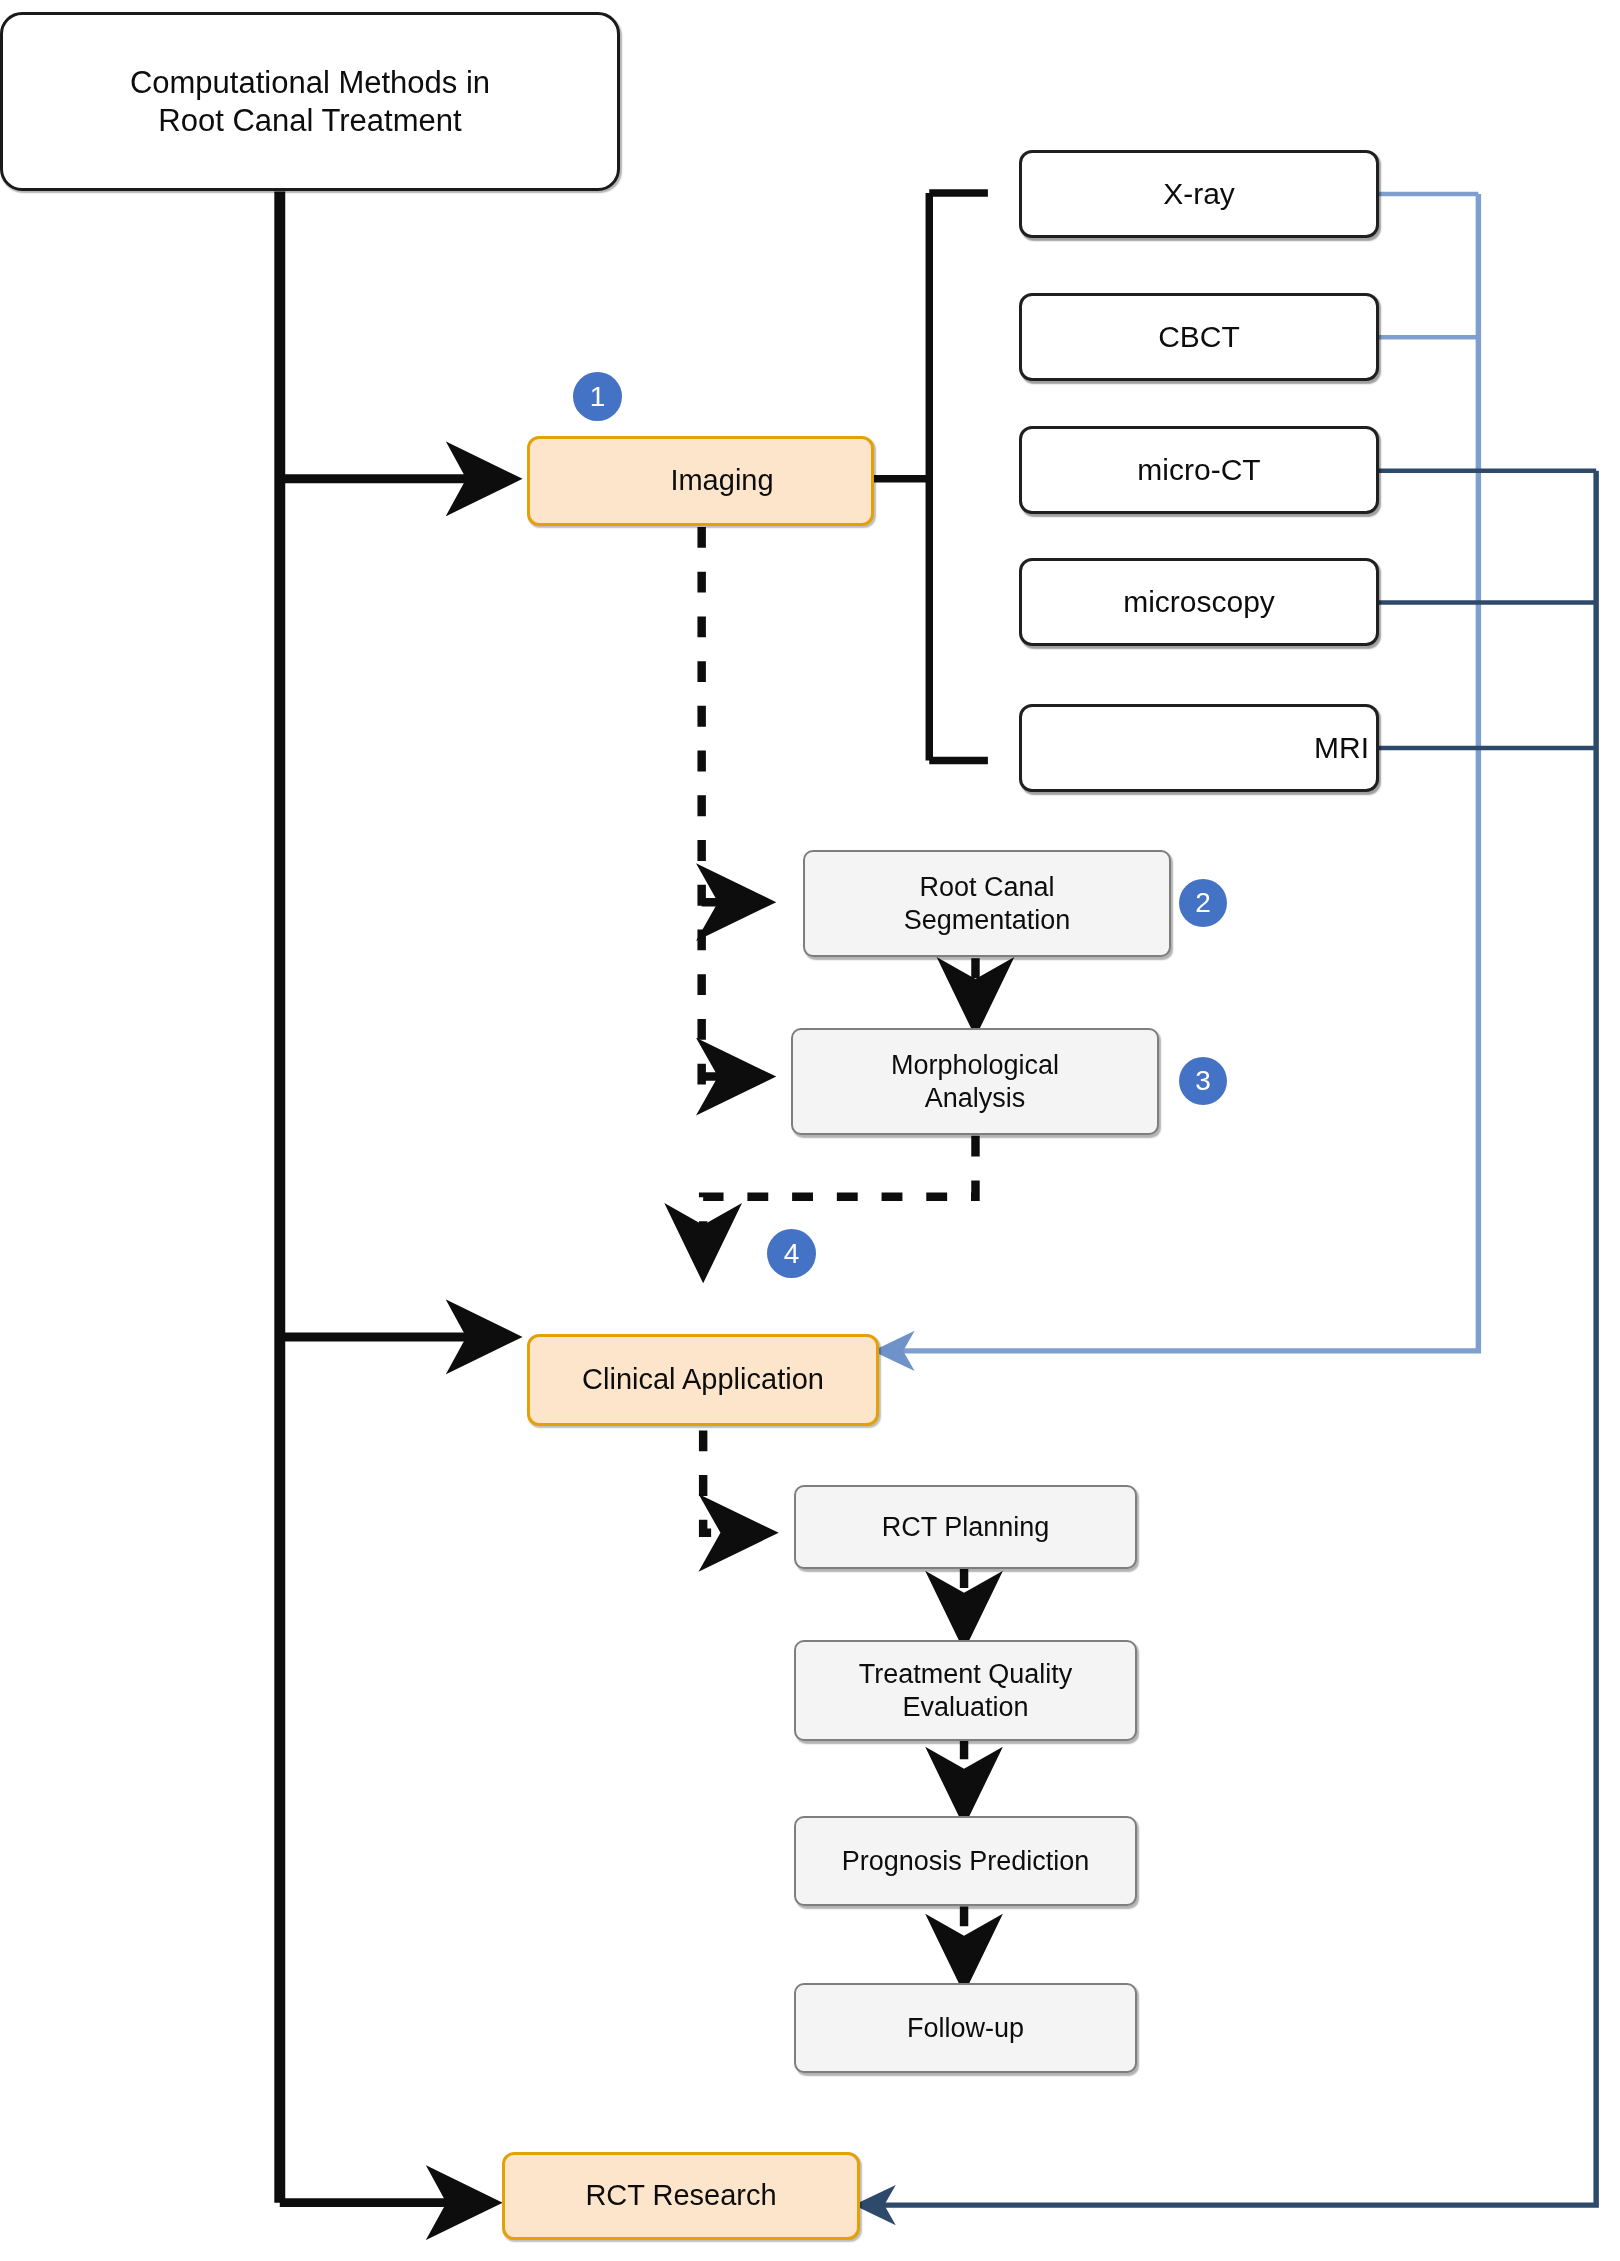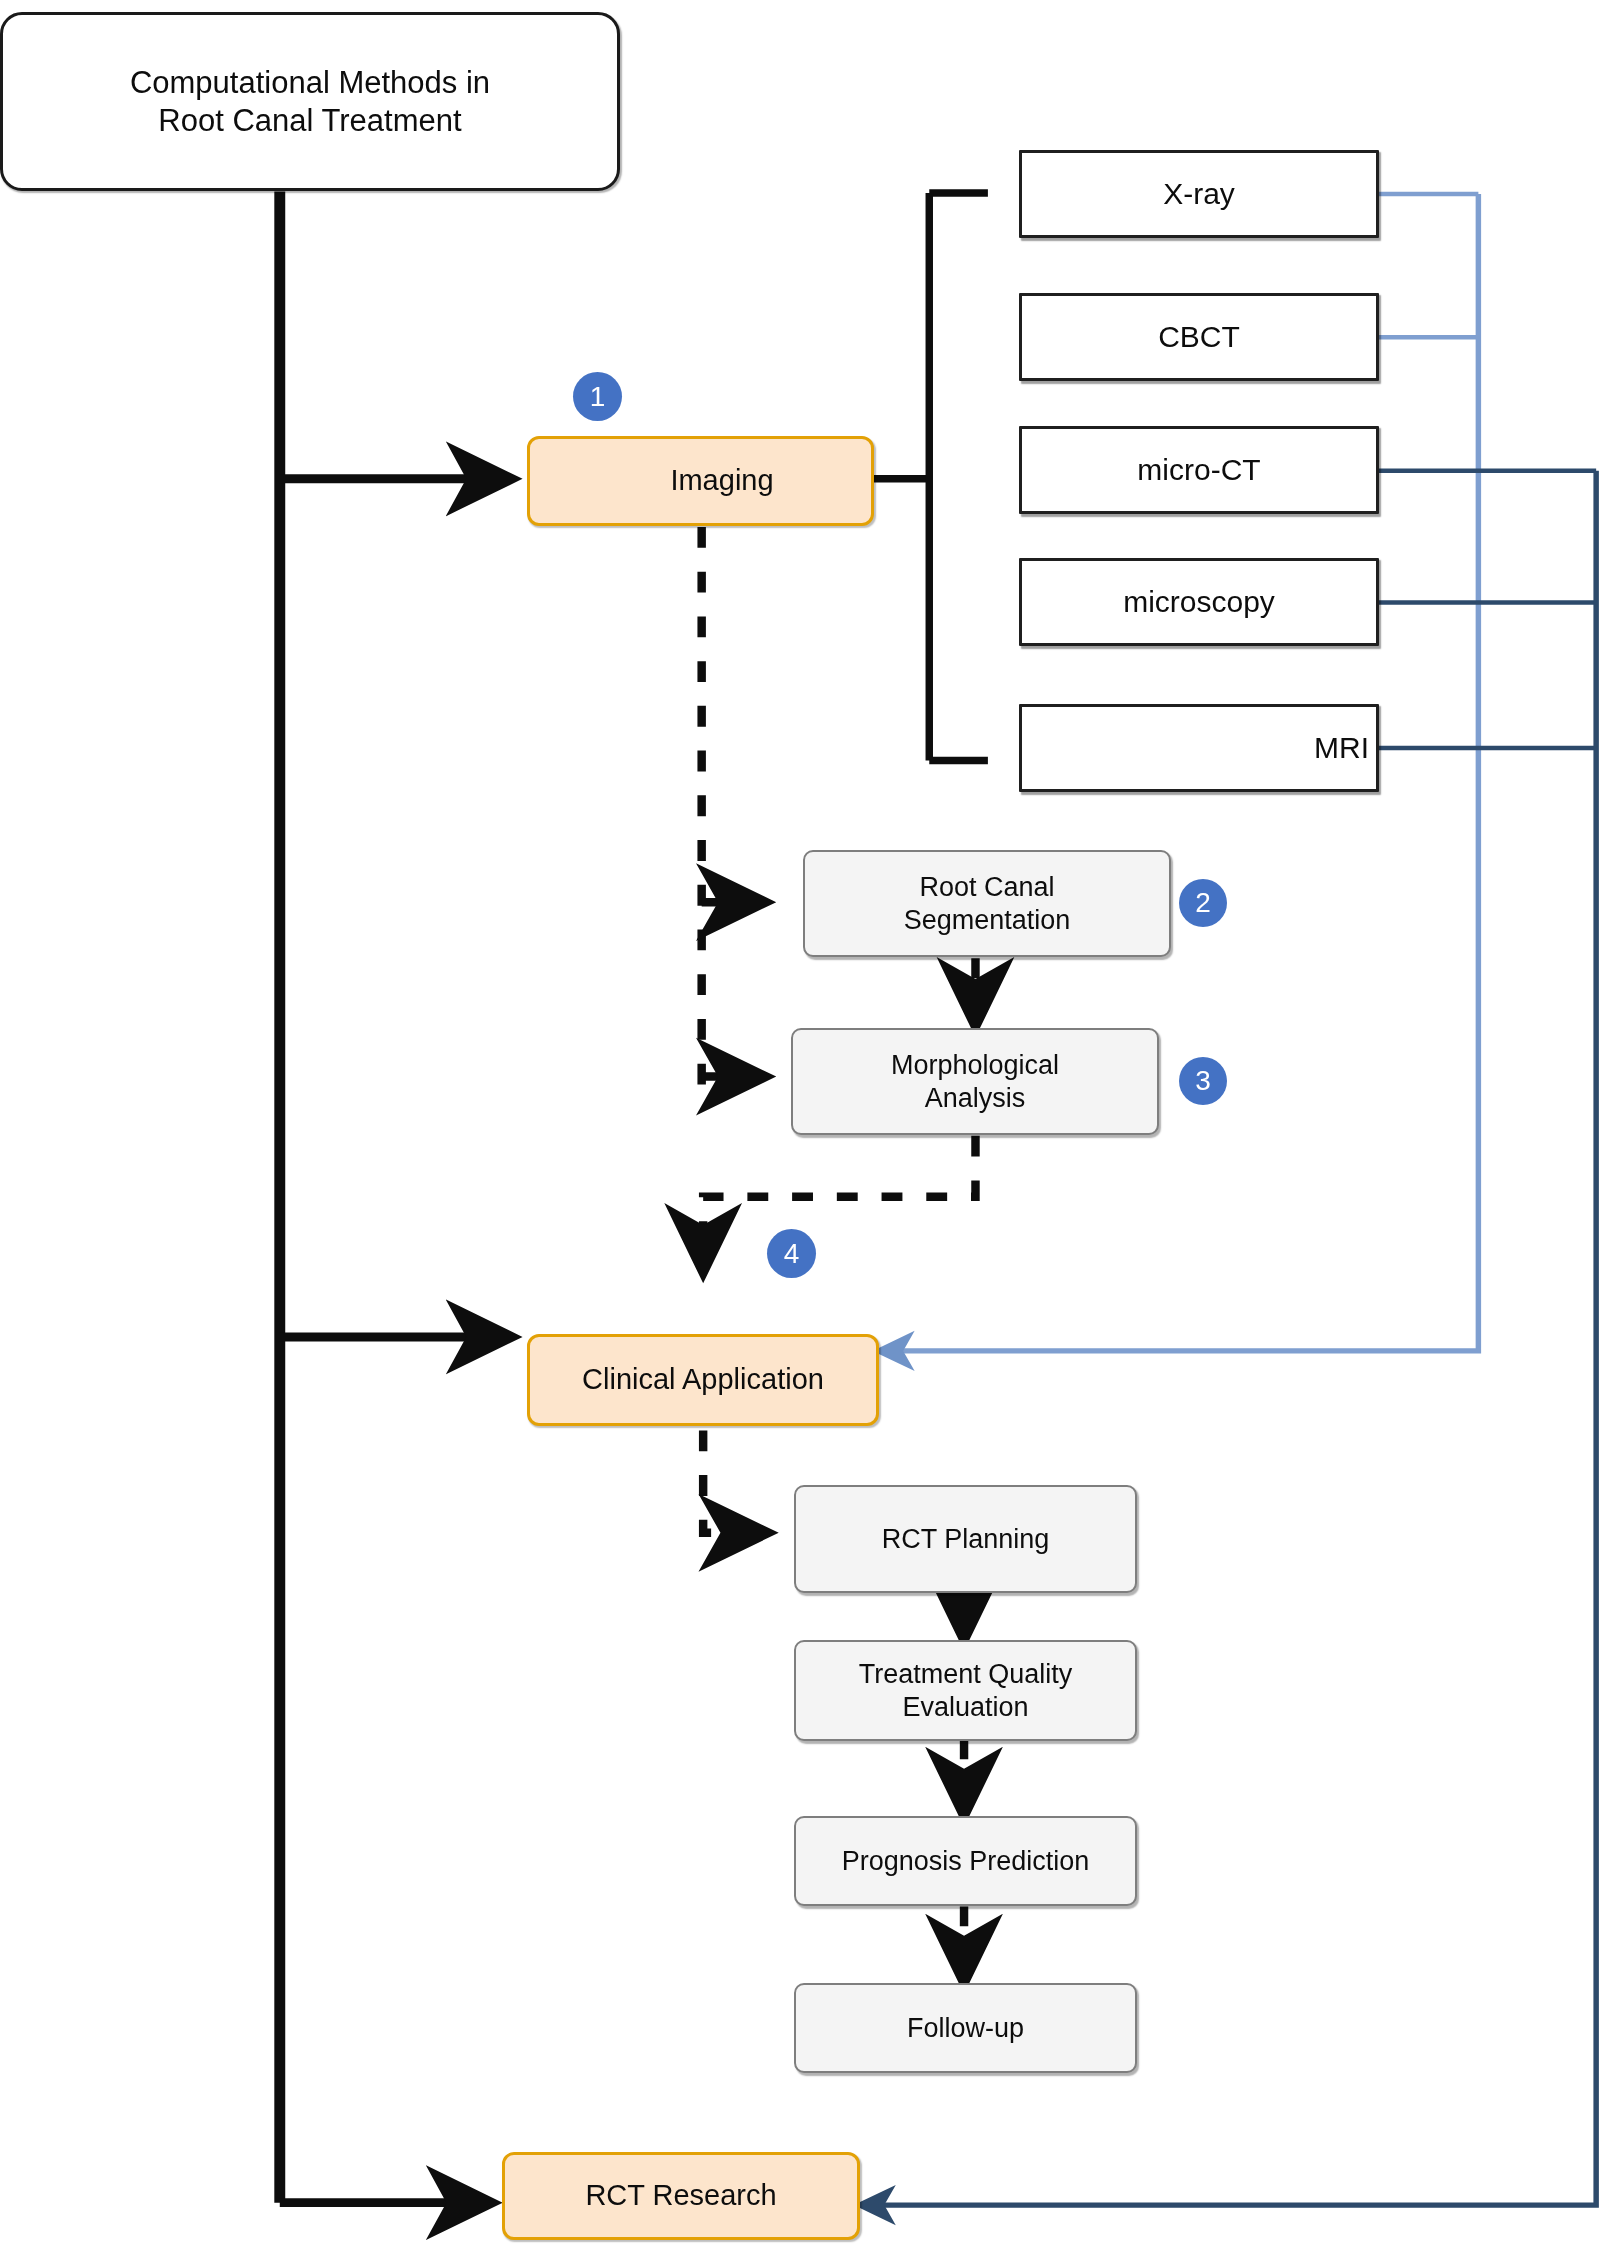--- a/index.html
+++ b/index.html
@@ -34,21 +34,21 @@
   }
   .node-root {
     border: 3px solid #1a1a1a;
     border-radius: 22px;
     background: #ffffff;
     font-size: 31px;
     box-shadow: 1.5px 2px 1.5px rgba(0,0,0,0.30);
   }
   .node-modality {
     border: 3px solid #1f1f1f;
-    border-radius: 1px;
+    border-radius: 13px;
     background: #ffffff;
     font-size: 30px;
     box-shadow: 2px 2.5px 1.5px rgba(0,0,0,0.38);
   }
   .node-stage {
     border: 3px solid #e3a106;
     border-radius: 12px;
     background: #fde5cc;
     font-size: 29px;
     box-shadow: 1.5px 2px 1.5px rgba(0,0,0,0.26);
@@ -221,21 +221,21 @@
     <span>3</span>
   </div>
 
   <div class="node node-stage" style="left:527px; top:1292px; width:352px; height:92px;margin-top:42px;">
     <span class="nlabel">Clinical Application</span>
   </div>
   <div class="badge" style="left:767px; top:1229px; width:49px; height:49px;">
     <span>4</span>
   </div>
 
-  <div class="node node-sub" style="left:794px; top:1485px; width:343px; height:108px;">
+  <div class="node node-sub" style="left:794px; top:1485px; width:343px; height:84px;">
     <span class="nlabel">RCT Planning</span>
   </div>
 
   <div class="node node-sub" style="left:794px; top:1640px; width:343px; height:101px;">
     <span class="nlabel" style="white-space:pre-line;">Treatment Quality
 Evaluation</span>
   </div>
 
   <div class="node node-sub" style="left:794px; top:1816px; width:343px; height:90px;">
     <span class="nlabel">Prognosis Prediction</span>

